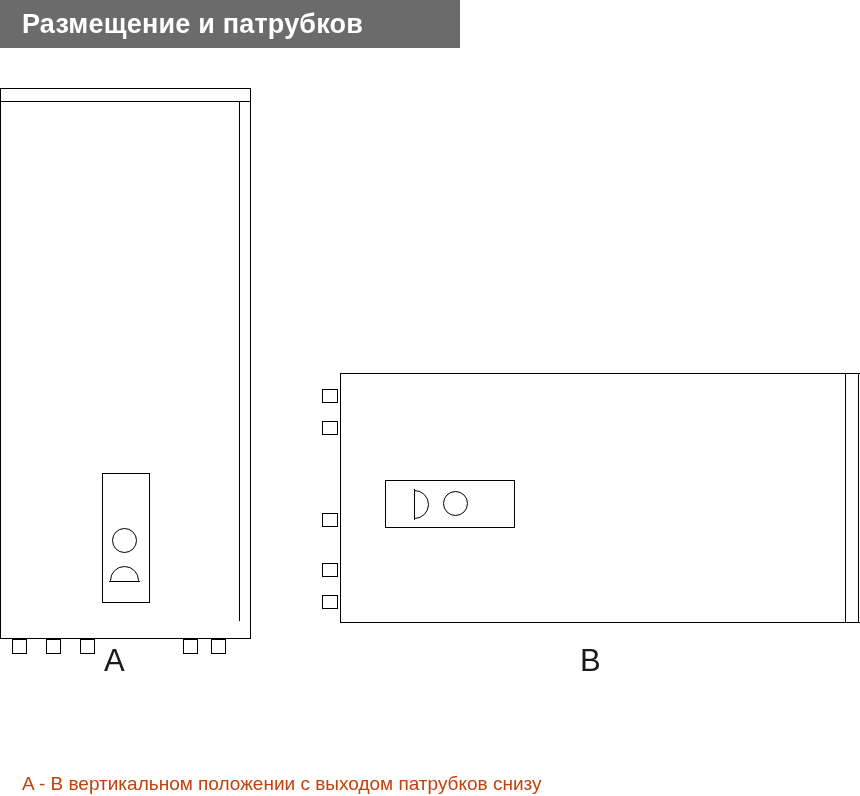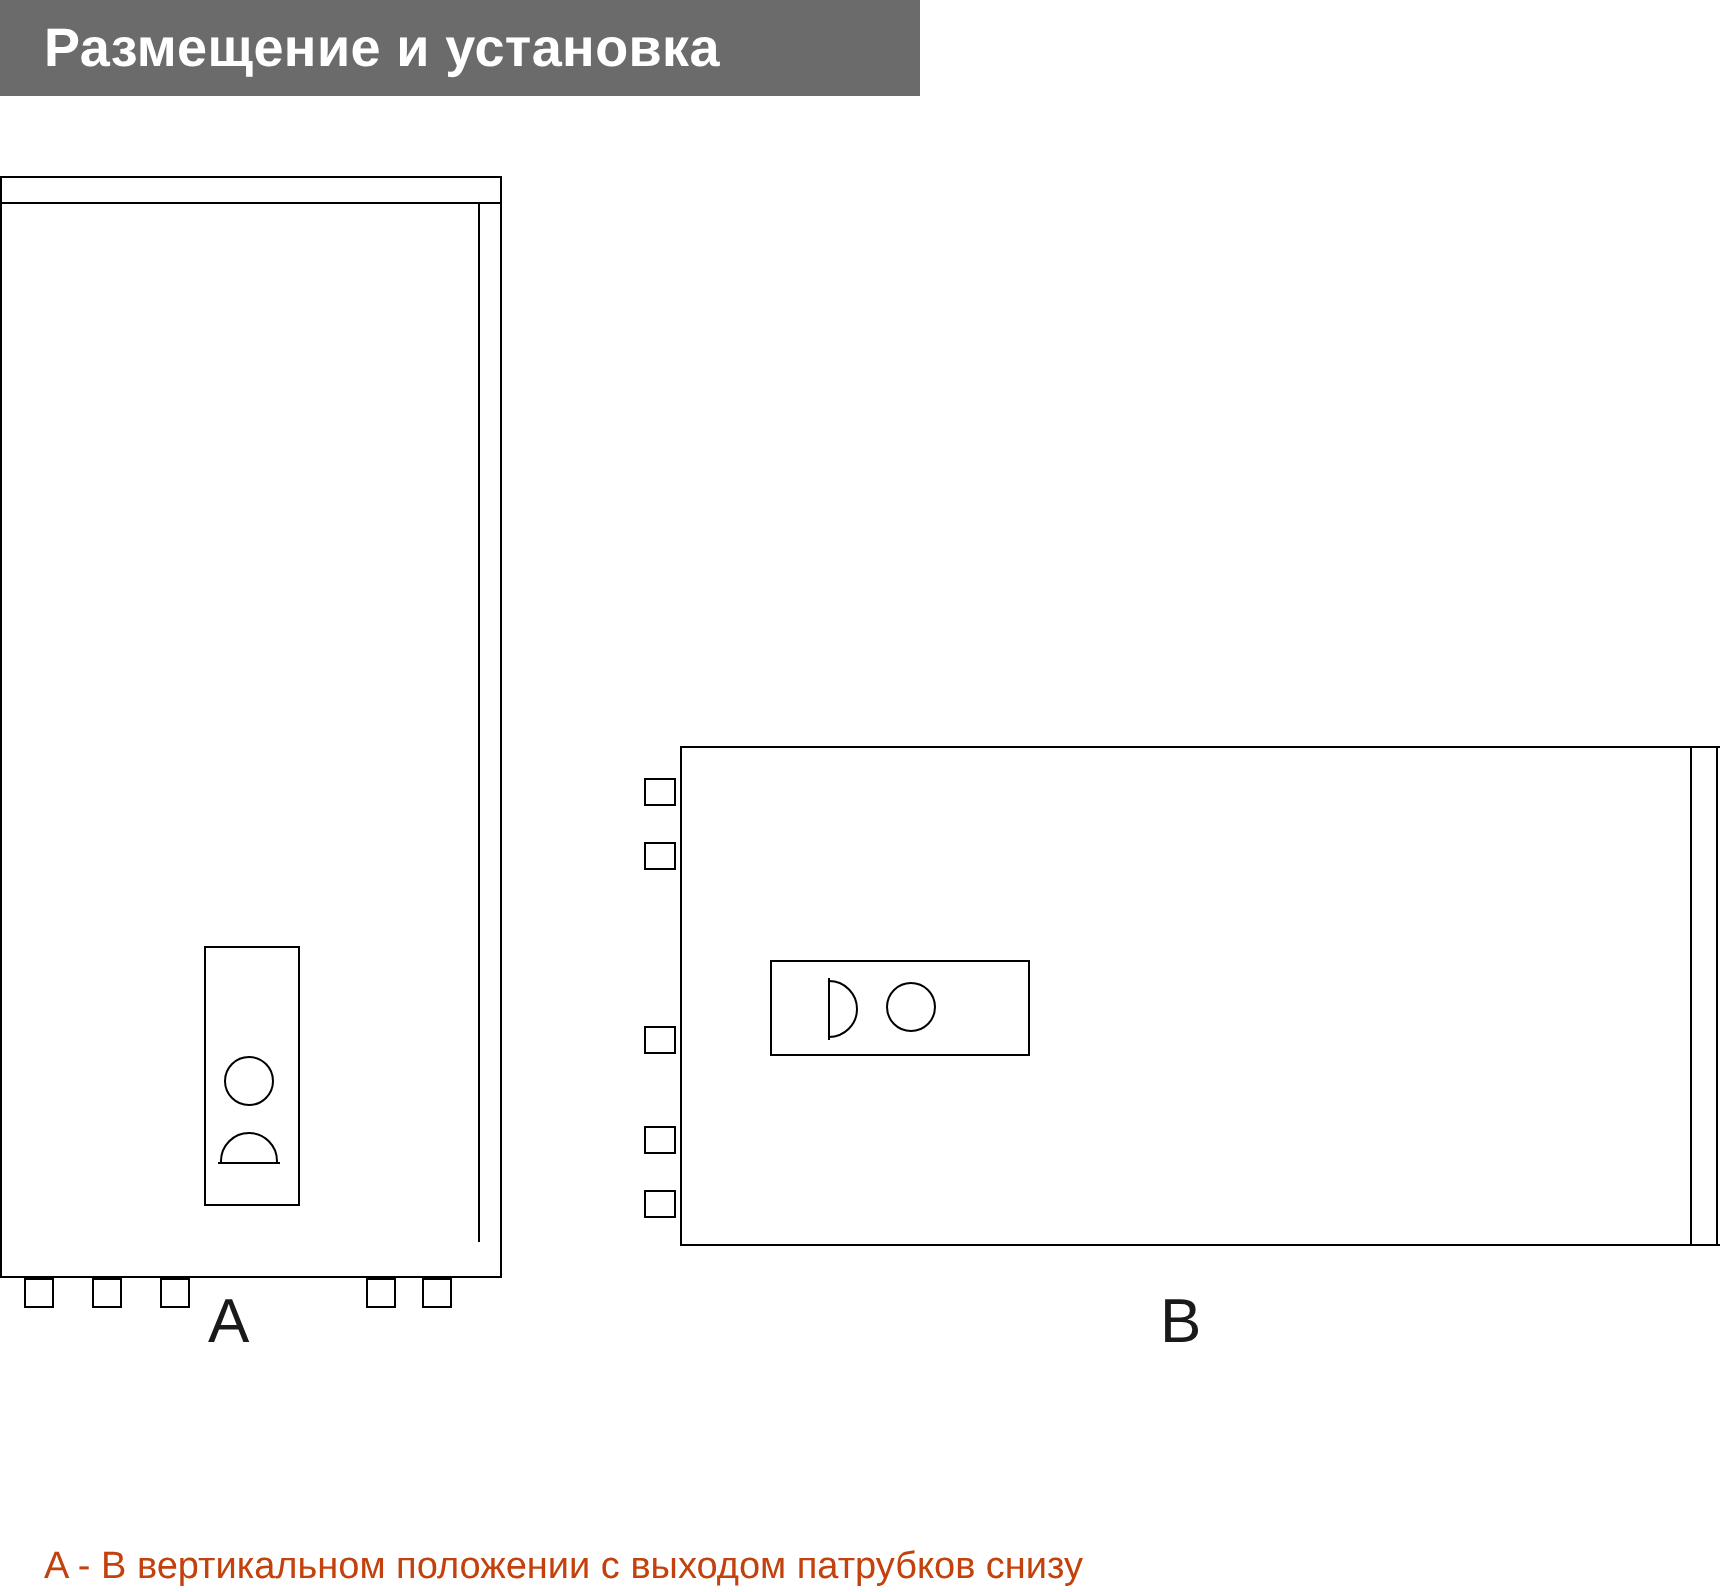--- a/index.html
+++ b/index.html
@@ -289,21 +289,21 @@
     line-height: 30px;
     color: #c2410c;
     white-space: nowrap;
     margin-top: 37px;
   }
 </style>
 </head>
 <body>
 
 <div class="header-band"></div>
-<div class="header-title">Размещение и установка</div>
+<div class="header-title">Размещение и патрубков</div>
 
 <div class="figures">
 
   <div class="unit-a">
     <div class="a-top-cap"></div>
     <div class="a-body"></div>
     <div class="a-right-edge"></div>
     <div class="a-bottom-strip"></div>
 
     <div class="a-nipple a-n1"></div>

